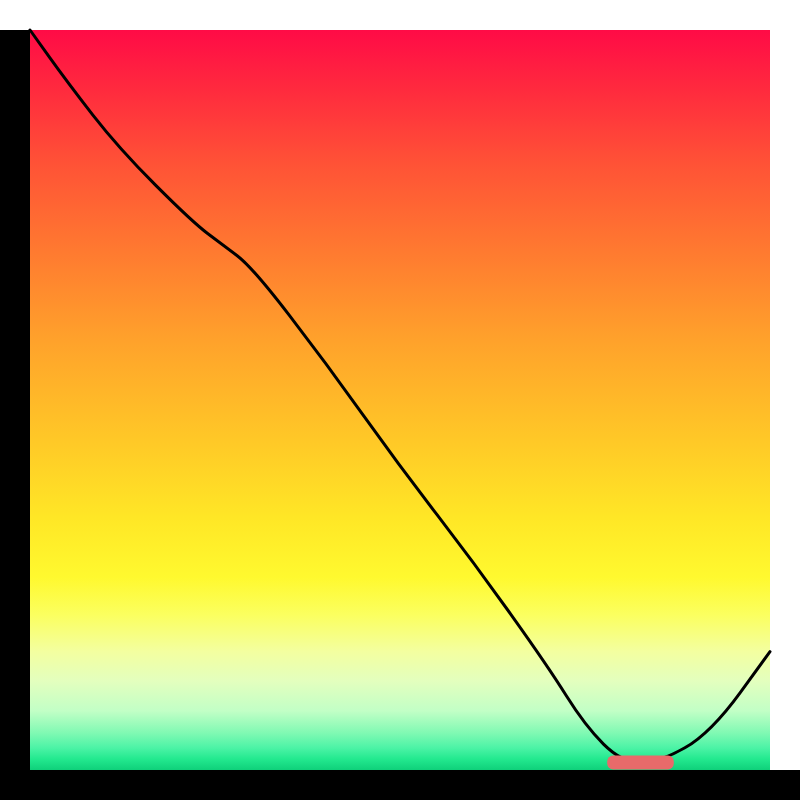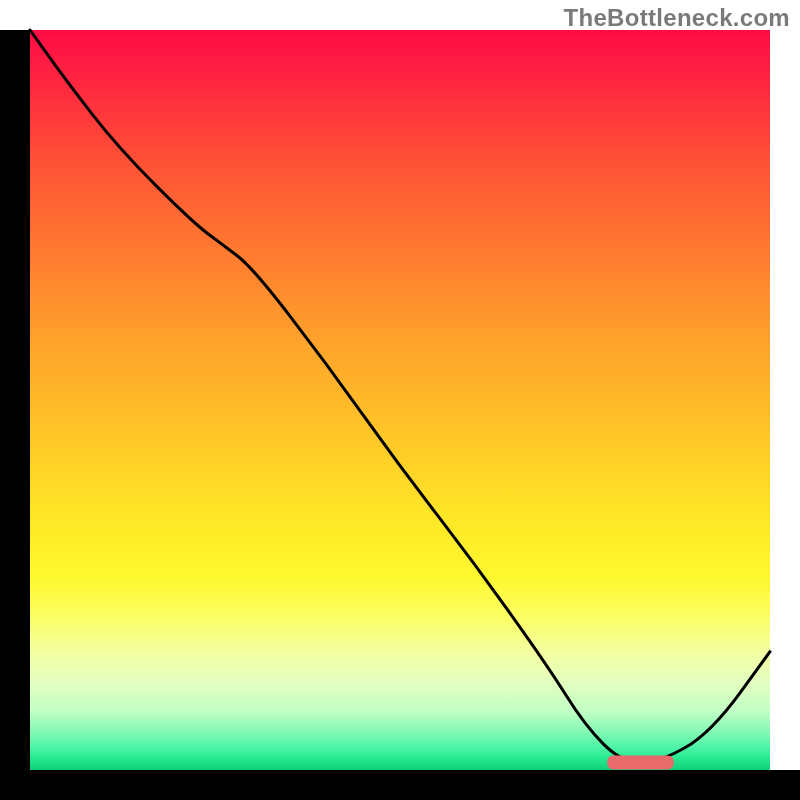--- a/index.html
+++ b/index.html
@@ -89,21 +89,20 @@
   }
   .marker {
     stroke: none;
   }
 </style>
 </head>
 <body>
 
 <div class="frame">
 
-  <div class="watermark">TheBottleneck.com</div>
 
   <div class="plot-area"></div>
 
   <div class="axis-left"></div>
   <div class="axis-bottom"></div>
 
   <svg class="overlay" viewBox="0 0 740 740" preserveAspectRatio="none">
     <path class="curve" d="M 0.0 0.0 Q 0.0 0.0 18.5 25.9 Q 37.0 51.8 62.9 85.1 Q 88.8 118.4 125.8 155.4 Q 162.8 192.4 177.6 203.5 Q 192.4 214.6 207.2 225.7 Q 222.0 236.8 259.0 284.9 Q 296.0 333.0 333.0 384.8 Q 370.0 436.6 407.0 484.7 Q 444.0 532.8 481.0 584.6 Q 518.0 636.4 536.5 666.0 Q 555.0 695.6 573.5 714.1 Q 592.0 732.6 610.5 732.6 Q 629.0 732.6 654.9 717.8 Q 680.8 703.0 710.4 662.3 T 740.0 621.6"></path>
     <rect class="marker" rx="6" ry="6" x="577.2" y="725.6" width="66.6" height="14" fill="#e86a6a"></rect>
   </svg>

